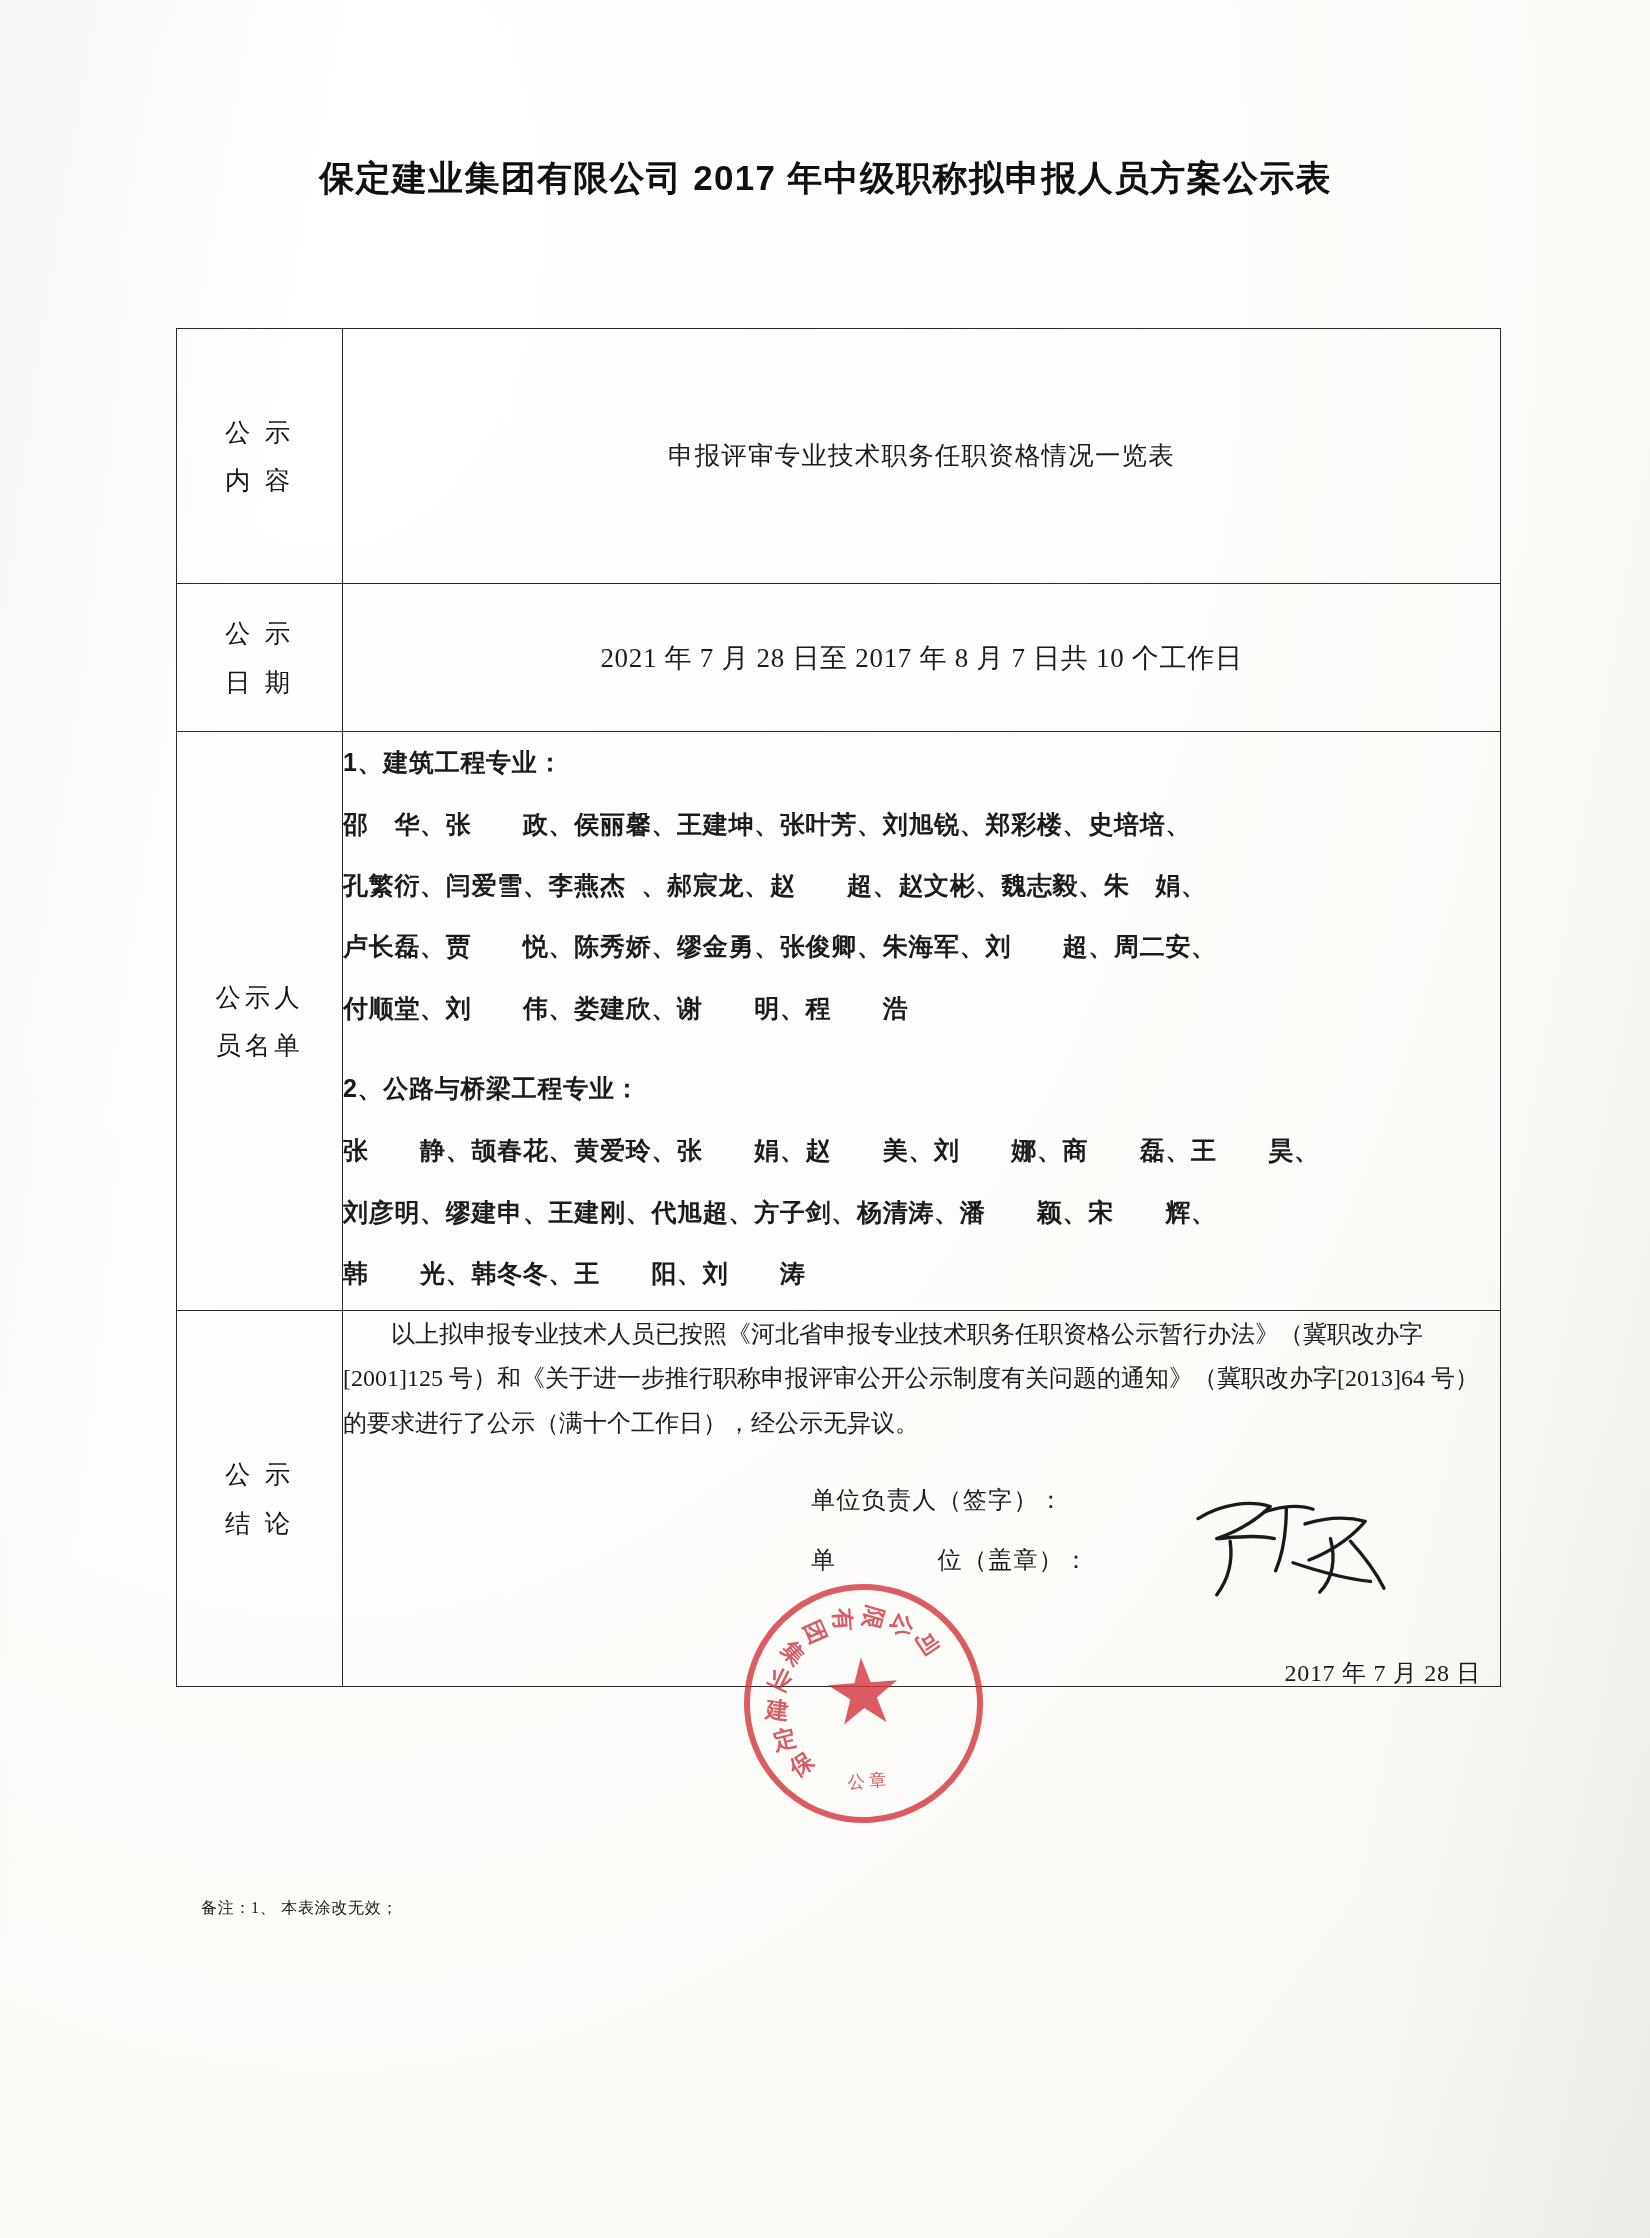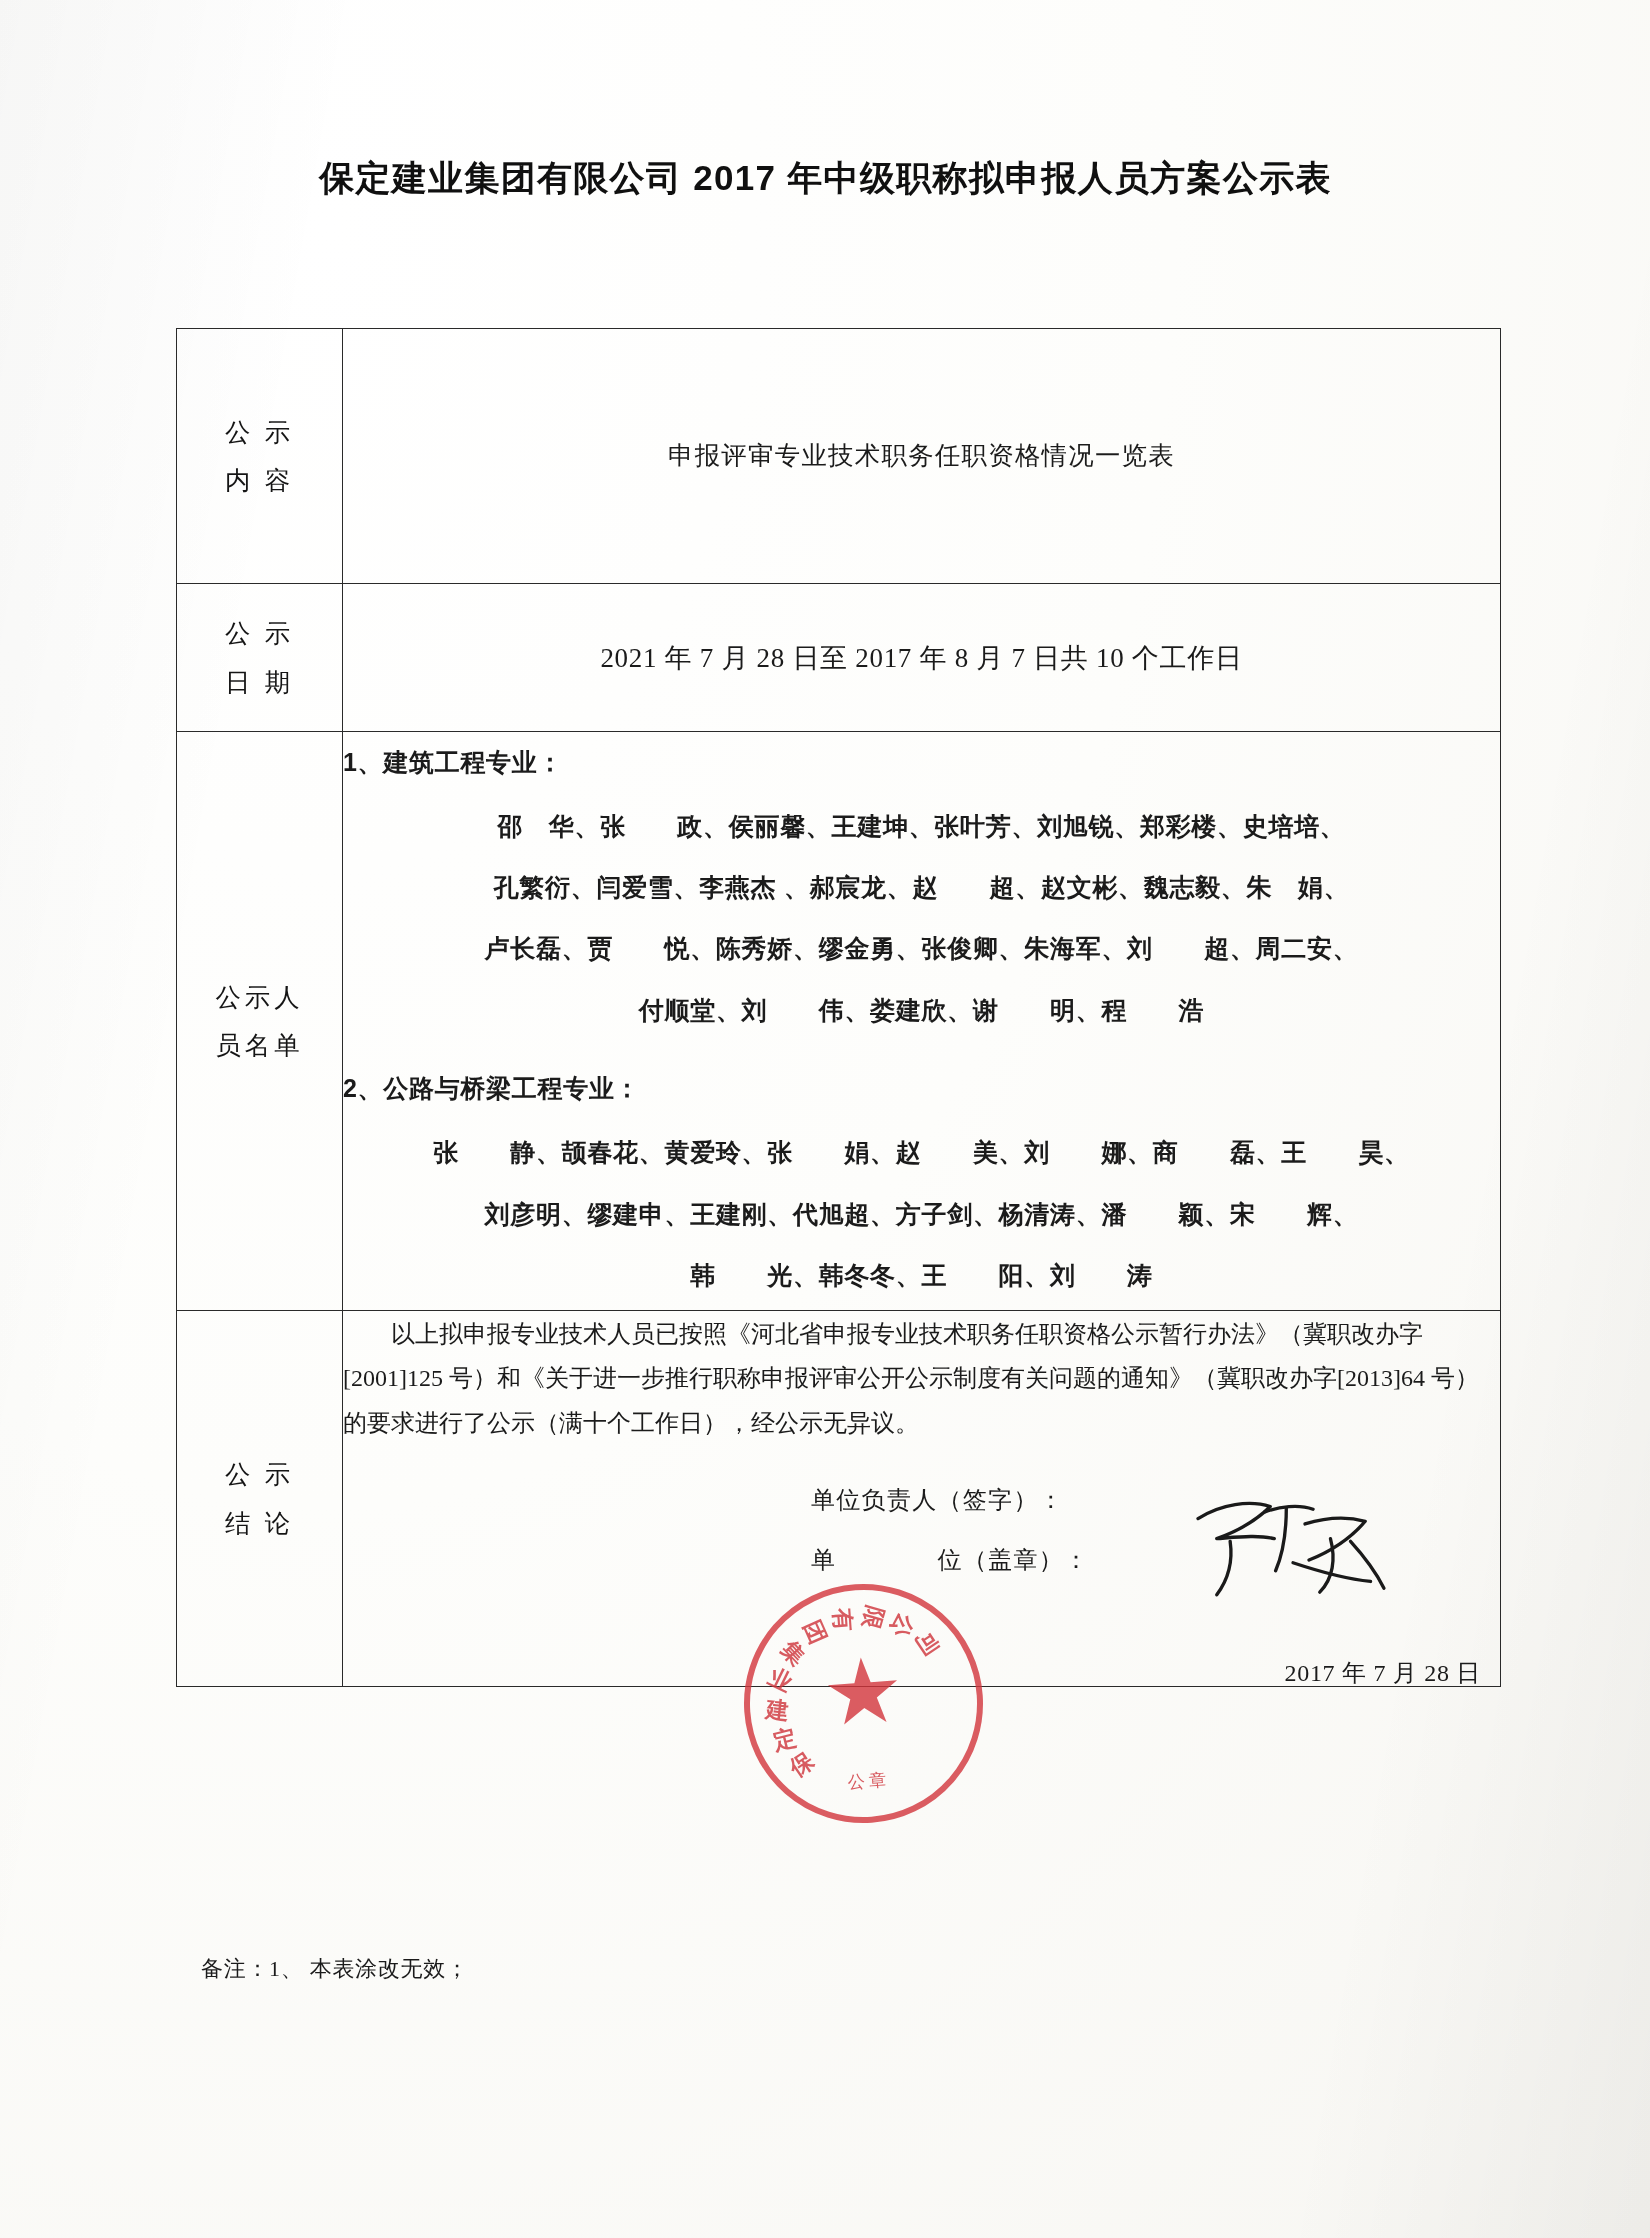--- a/index.html
+++ b/index.html
@@ -90,24 +90,23 @@
     letter-spacing: 0.7px;
   }
   .names-cell .grp-title {
     font-weight: bold;
     font-family: "Liberation Sans", "DejaVu Sans", sans-serif;
     font-size: 25px;
     margin-bottom: 2.7px;
   }
   .names-cell .grp-names {
     font-weight: bold;
-    font-family: Liberation Sans, sans-serif;
+    font-family: Liberation Mono, monospace;
     margin: 0 0 4px 0;
     white-space: pre-wrap;
-    text-align: center;
   }
   .names-cell .grp-block + .grp-block { margin-top: 17.4px; }
 
   .concl-cell {
     position: relative;
     padding: 23px 27px 27px 27px;
     height: 375px;
     vertical-align: top;
   }
   .concl-text {
@@ -198,23 +197,23 @@
     right: 100px;
     bottom: 74px;
     width: 214px;
     height: 134px;
     pointer-events: none;
   }
 
   .notes {
     position: absolute;
     left: 201px;
-    top: 1948px;
+    top: 1892px;
     width: 1271px;
-    font-size: 22px;
+    font-size: 16px;
     line-height: 1.95;
     letter-spacing: 0.7px;
   }
   .notes .note-row { display: block; }
   .notes .note-head { }
   .notes .indent { display: inline-block; width: 64px; }
 </style>
 </head>
 <body>
 

